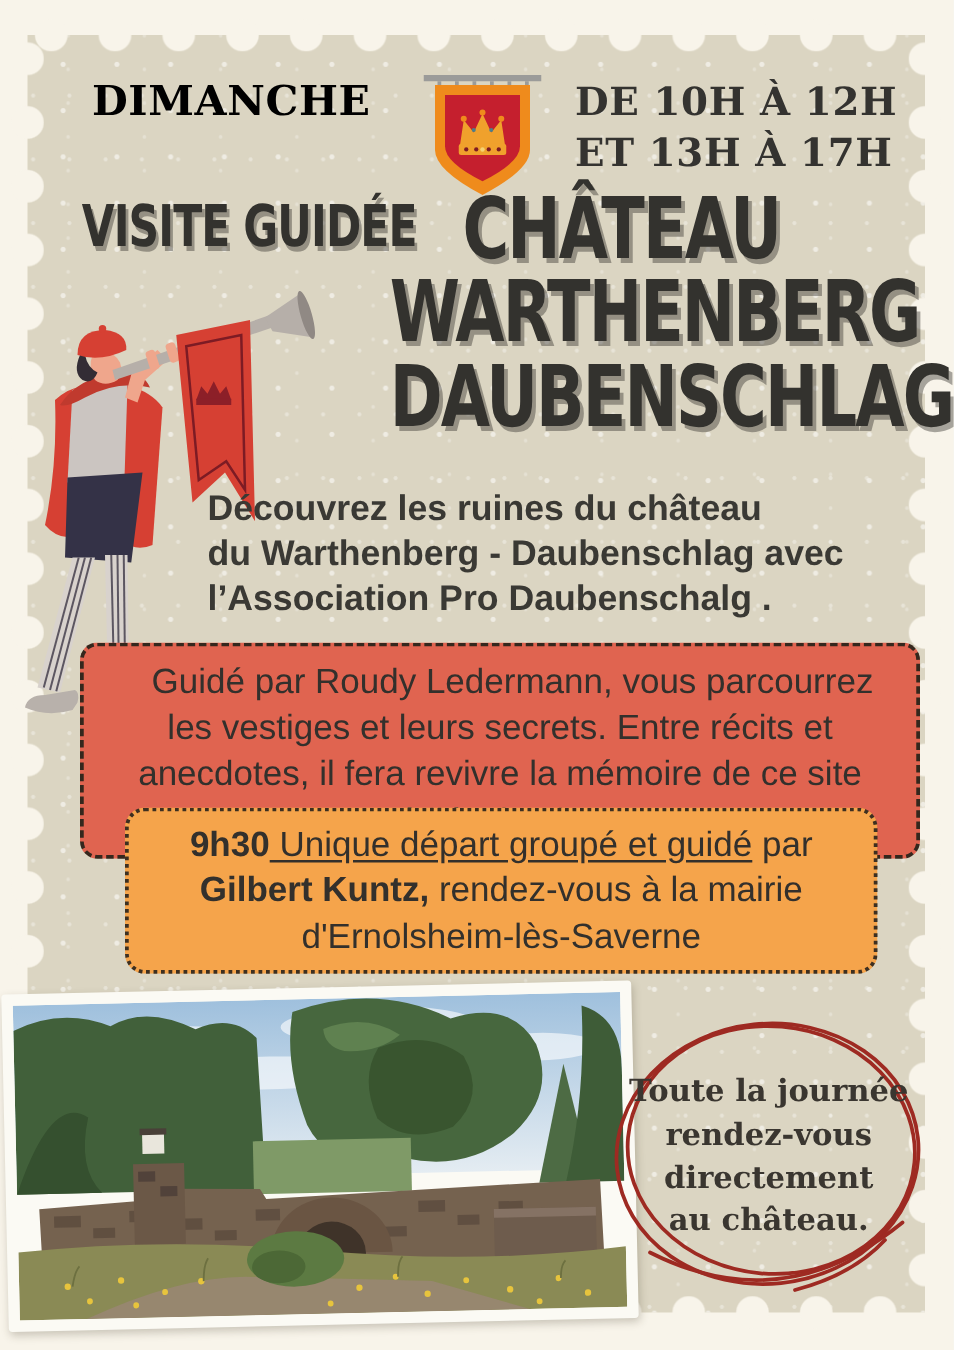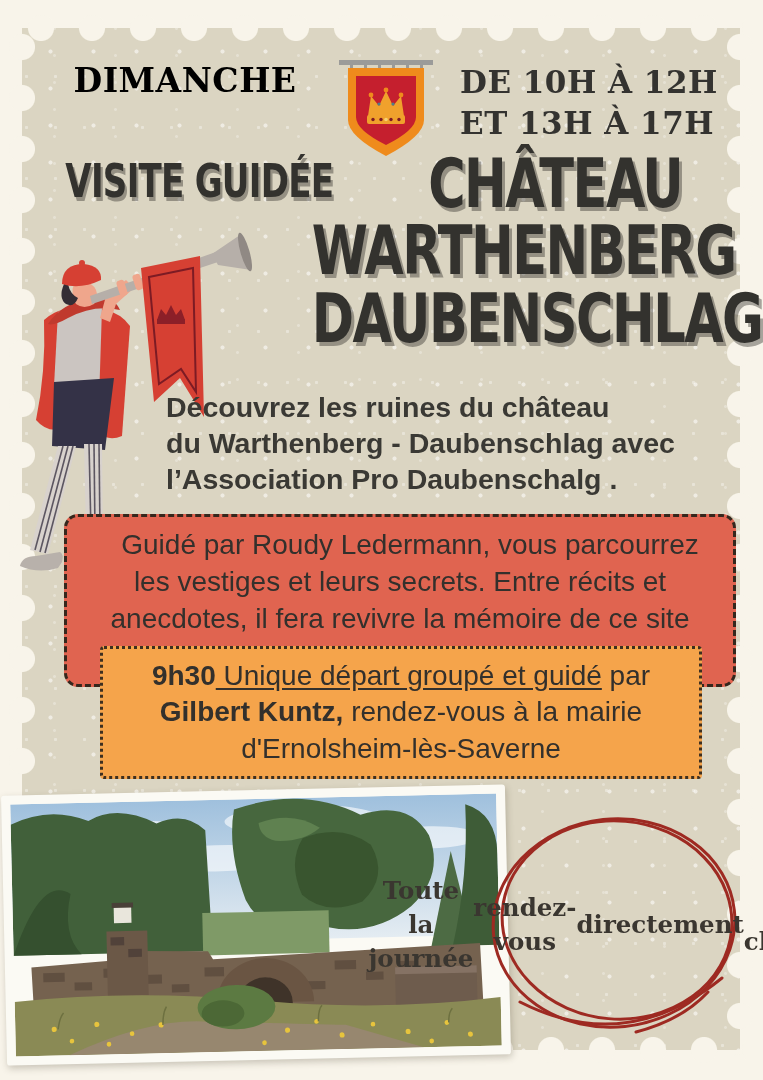--- a/index.html
+++ b/index.html
@@ -51,21 +51,21 @@
   .shield { position:absolute; left:338px; top:54px; width:96px; height:108px; z-index:2; }
 
   
   .eyebrow {
     position:absolute; left:24px; top:154px; width:318px; text-align:center;
     font-family:"DejaVu Sans", sans-serif; font-weight:bold; font-size:46px;
     letter-spacing:-1px; color:#33322e;
     text-shadow:3px 4px 0 rgba(52,51,46,.42);
     transform:scaleX(.74); transform-origin:50% 50%; z-index:2; white-space:nowrap;
   }
-  .title-block { position:absolute; left:250px; top:150px; width:494px; z-index:2; text-align:right; }
+  .title-block { position:absolute; left:250px; top:150px; width:494px; z-index:2; text-align:center; }
   .title-block span {
     display:block; font-family:"DejaVu Sans", sans-serif; font-weight:bold;
     font-size:68px; line-height:.99; letter-spacing:-2px; color:#33322e;
     text-shadow:4px 4px 0 rgba(52,51,46,.42);
     transform:scaleX(.75); transform-origin:50% 50%; white-space:nowrap;
   }
 
   .herald { position:absolute; left:2px; top:232px; width:250px; height:350px; z-index:2; }
 
   .intro {
@@ -77,39 +77,39 @@
   .guide-box {
     position:absolute; left:64px; top:514px; width:672px; z-index:3;
     background:#e06450; border:3px dashed #35271d; border-radius:14px;
     padding:9px 14px; text-align:center;
     font-size:28px; line-height:1.33; color:#33302c;
   }
   .guide-box b { font-weight:normal;margin-left:20px; }
 
   .meeting-box {
     position:absolute; left:100px; top:646px; width:602px; z-index:3;
-    background:#f5a44b; border:3px dotted #3d2f20; border-radius:4px;
+    background:#f5a44b; border:3px dotted #3d2f20; border-radius:16px;
     padding:9px 10px; text-align:center;
     font-size:28px; line-height:1.3; color:#33302c;
   }
   .meeting-box b { font-weight:bold; }
   .meeting-box u { text-decoration:underline; text-underline-offset:3px; }
 
   .photo-frame {
     position:absolute; left:4px; top:790px; width:504px; height:270px; z-index:2;
     background:#fbfaf4; padding:9px; border-radius:3px;
     transform:rotate(-1.3deg); transform-origin:50% 50%;
     box-shadow:1px 3px 7px rgba(60,50,30,.25);
   }
   .photo-frame svg { width:100%; height:100%; display:block; }
 
   .note { position:absolute; left:486px; top:806px; width:258px; height:238px; z-index:3; }
   .note svg { position:absolute; inset:0; width:100%; height:100%; }
   .note-text {
-    position:absolute; inset:0; display:flex; flex-direction:row;
+    position:absolute; inset:0; display:flex; flex-direction:column;
     align-items:center; justify-content:center; text-align:center;
     font-family:"DejaVu Serif", serif; font-weight:bold; font-size:24.5px;
     line-height:1.4; color:#3a3630;
   }
 </style>
 </head>
 <body>
 
 <div class="page">
 

